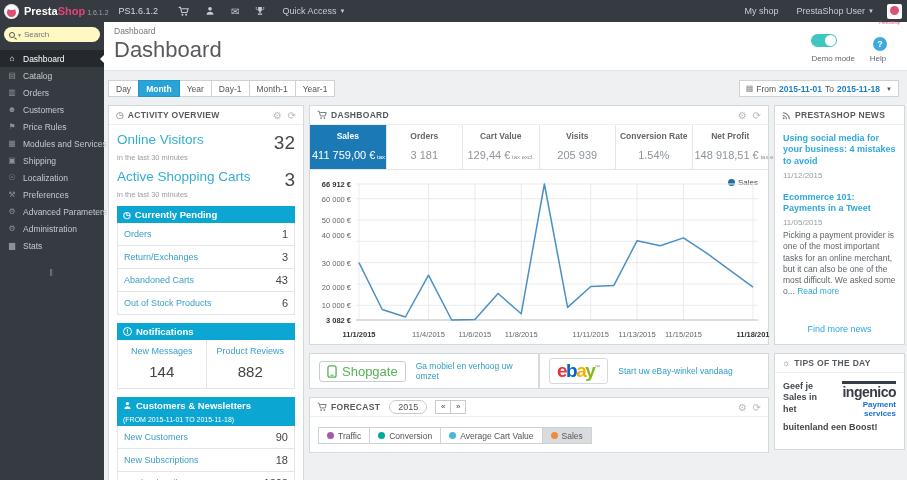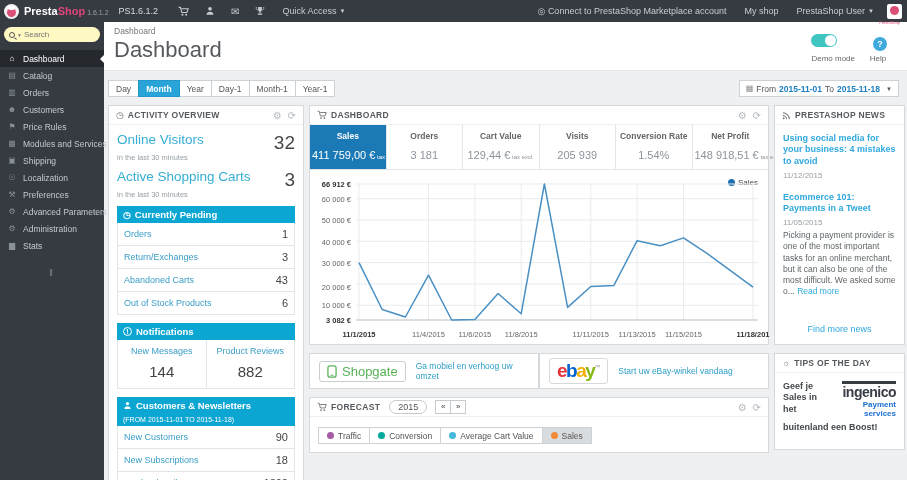--- a/index.html
+++ b/index.html
@@ -161,21 +161,20 @@
   <span class="tb-ico">
     <svg width="10" height="10" viewBox="0 0 16 16" fill="currentColor">
         <path d="M5 1.5h6V6a3 3 0 0 1-6 0z"></path>
         <path d="M3.2 2.5H1.5A3.6 3.6 0 0 0 5 6.4M12.8 2.5h1.7A3.6 3.6 0 0 1 11 6.4" stroke="currentColor" stroke-width="1" fill="none"></path>
         <rect x="7" y="8.5" width="2" height="3"></rect>
         <rect x="4.5" y="12" width="7" height="2"></rect>
       </svg>
   </span>
   <span class="tb-link"><span>Quick Access</span><span class="caret">▼</span></span>
   <div class="tb-right">
-    <span class="tb-link"><span>◎ </span><span>Connect to PrestaShop Marketplace account</span></span>
     <span class="tb-link">My shop</span>
     <span class="tb-link"><span>PrestaShop User</span><span class="caret">▼</span></span>
     <span class="avatar">
         <span class="avatar-cap">PrestaShop</span>
       </span>
   </div>
 </div>
 
 <div class="sidebar">
   <div class="search-wrap">
@@ -409,21 +408,21 @@
           </div>
         <div class="chart">
           <div class="legend">
             <span class="legend-dot" id="legend-dot" style="background: rgb(30, 111, 173);"></span>
             <span>Sales</span>
           </div>
           <div id="chart-yaxis">
               <div class="ytick bold" style="top: 2px;">66 912 €</div>
               <div class="ytick" style="top: 16.7271px;">60 000 €</div>
               <div class="ytick" style="top: 38.0337px;">50 000 €</div>
-              <div class="ytick" style="top: 60px;">40 000 €</div>
+              <div class="ytick" style="top: 53px;">40 000 €</div>
               <div class="ytick" style="top: 80.6469px;">30 000 €</div>
               <div class="ytick" style="top: 105px;">20 000 €</div>
               <div class="ytick" style="top: 123.26px;">10 000 €</div>
               <div class="ytick bold" style="top: 138px;">3 082 €</div>
             </div>
           <div class="plot-wrap">
             <div id="chart-plot">
                 <svg width="402" height="152">
                   <line x1="3.0" y1="6" x2="3.0" y2="142" stroke="#e9ebee" stroke-width="1"></line>
                   <line x1="72.5" y1="6" x2="72.5" y2="142" stroke="#e9ebee" stroke-width="1"></line>

